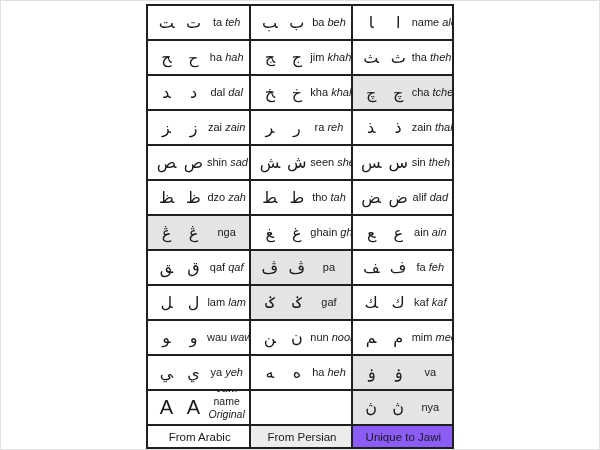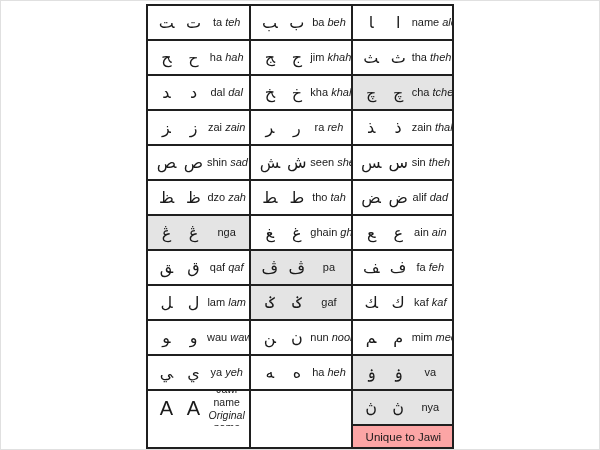--- a/index.html
+++ b/index.html
@@ -144,20 +144,23 @@
     <span class="name"><span>ya</span> <span class="orig">yeh</span></span>
   </div>
         <div class="cell" style="border-color: rgb(31, 31, 31);">
     <span class="legend-glyph">A</span>
     <span class="legend-glyph">A</span>
     <span class="legend-names">
       <span>Jawi name</span><br>
       <span class="orig">Original name</span>
     </span>
   </div>
+        <div class="cell footer-cell" style="background: rgb(255, 255, 255); border-color: rgb(31, 31, 31);">
+    <span>From Arabic</span>
+  </div>
       </div>
       <div class="col" style="border-color: rgb(31, 31, 31);">
         <div class="cell" style="border-color: rgb(31, 31, 31);">
     <span class="glyph">ﺐ</span>
     <span class="glyph">ب</span>
     <span class="name"><span>ba</span> <span class="orig">beh</span></span>
   </div>
         <div class="cell" style="border-color: rgb(31, 31, 31);">
     <span class="glyph">ﺞ</span>
     <span class="glyph">ج</span>
@@ -202,20 +205,23 @@
     <span class="glyph">ﻦ</span>
     <span class="glyph">ن</span>
     <span class="name"><span>nun</span> <span class="orig">noon</span></span>
   </div>
         <div class="cell" style="border-color: rgb(31, 31, 31);">
     <span class="glyph">ﻪ</span>
     <span class="glyph">ه</span>
     <span class="name"><span>ha</span> <span class="orig">heh</span></span>
   </div>
         <div class="cell" style="border-color: rgb(31, 31, 31);"></div>
+        <div class="cell footer-cell" style="background: rgb(236, 236, 236); border-color: rgb(31, 31, 31);">
+    <span>From Persian</span>
+  </div>
       </div>
       <div class="col" style="border-color: rgb(31, 31, 31);">
         <div class="cell" style="border-color: rgb(31, 31, 31);">
     <span class="glyph">ﺎ</span>
     <span class="glyph">ا</span>
     <span class="name"><span>name</span> <span class="orig">alef</span></span>
   </div>
         <div class="cell" style="border-color: rgb(31, 31, 31);">
     <span class="glyph">ﺚ</span>
     <span class="glyph">ث</span>
@@ -264,18 +270,18 @@
         <div class="cell" style="border-color: rgb(31, 31, 31); background: rgb(228, 228, 228);">
     <span class="glyph">ۏ</span>
     <span class="glyph">ۏ</span>
     <span class="name"><span>va</span> <span class="orig"></span></span>
   </div>
         <div class="cell" style="border-color: rgb(31, 31, 31); background: rgb(228, 228, 228);">
     <span class="glyph">ڽ</span>
     <span class="glyph">ڽ</span>
     <span class="name"><span>nya</span> <span class="orig"></span></span>
   </div>
-        <div class="cell footer-cell" style="background: #fca5a5; border-color: rgb(31, 31, 31); text-align: center;">
+        <div class="cell footer-cell" style="background: #8b5cf6; border-color: rgb(31, 31, 31); text-align: center;">
     <span>Unique to Jawi</span>
   </div>
       </div>
     </div>
 </div>
 
 </body></html>

